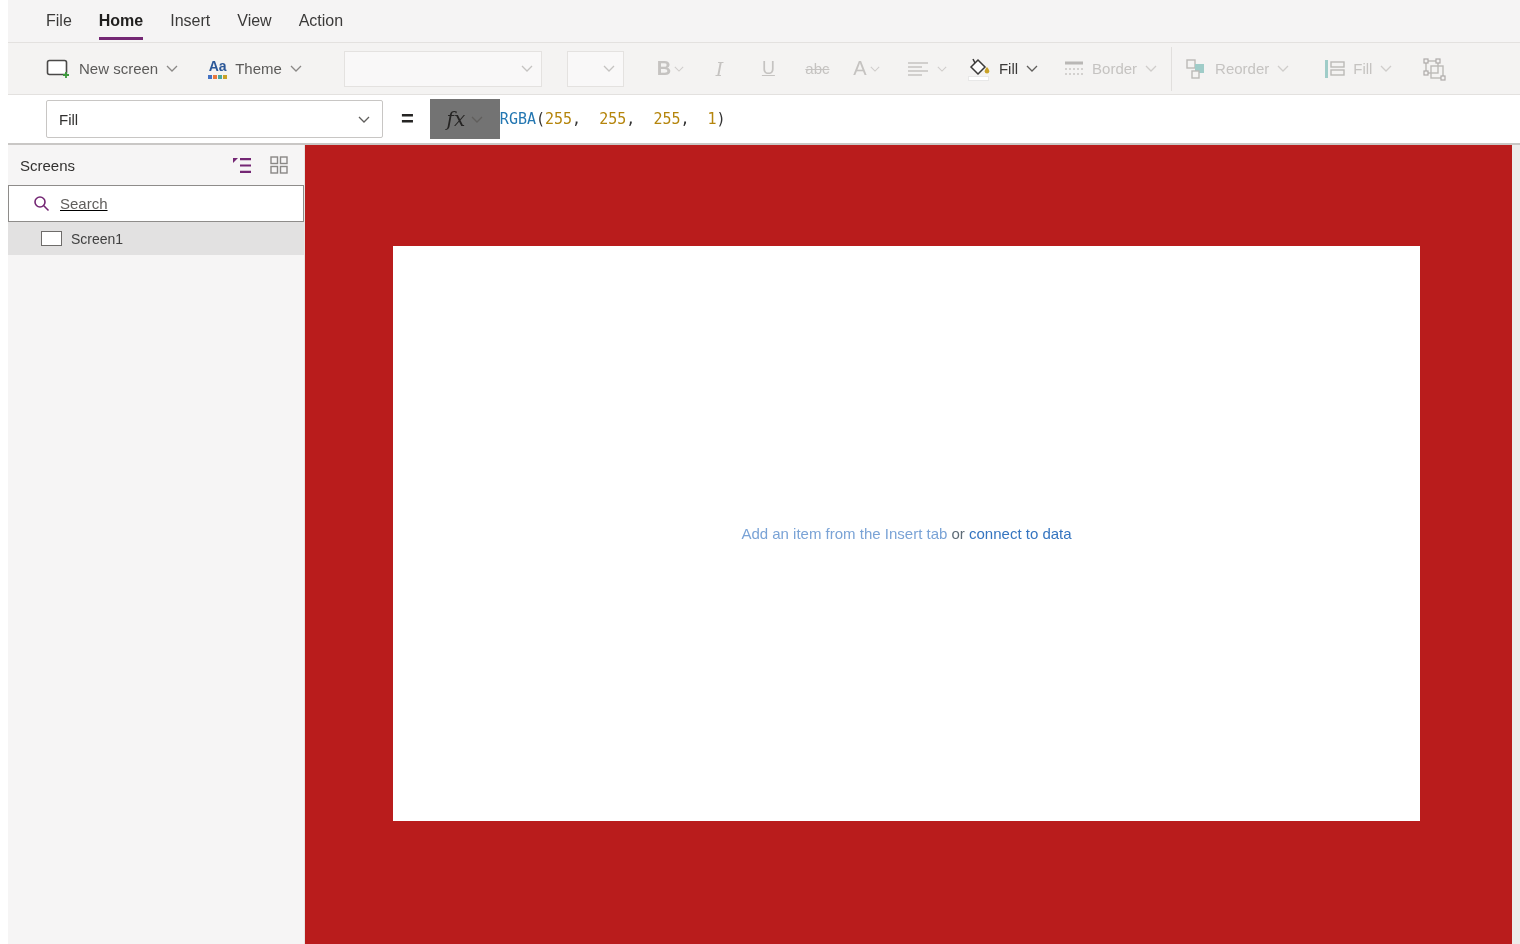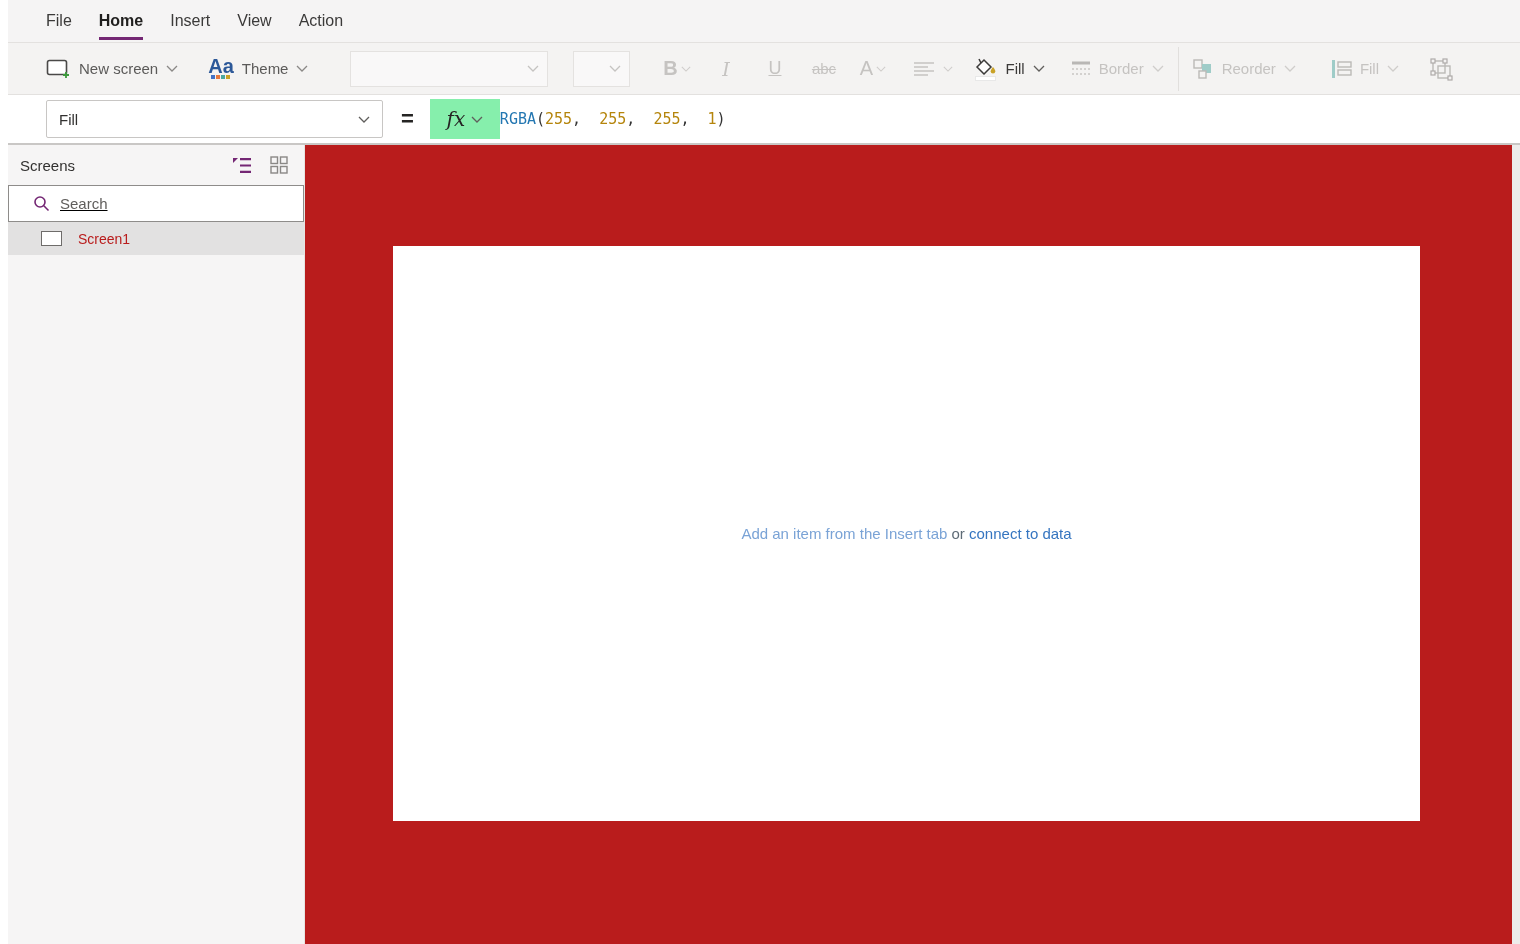--- a/index.html
+++ b/index.html
@@ -37,43 +37,43 @@
   .swatch .bar { width:21px; height:5px; background:#FFFFFF; border:1px solid #E8E8E8; }
 
   
   .formula-bar { height:50px; background:#FFFFFF; border-bottom:2px solid #C9C7C5;
     display:flex; align-items:center; padding-left:38px; flex:0 0 auto; }
   .prop-dd { width:337px; height:38px; border:1px solid #C8C6C4; border-radius:2px;
     display:flex; align-items:center; padding:0 12px; font-size:15px; color:#323130;
     background:#fff; cursor:pointer; }
   .prop-dd .chev { margin-left:auto; color:#605E5C; }
   .equals { font-size:22px; font-weight:600; color:#252423; margin:0 16px 0 18px; }
-  .fx-btn { width:70px; height:40px; background:#86efac; display:flex; align-items:center;
+  .fx-btn { width:70px; height:40px; background:#737373; display:flex; align-items:center;
     justify-content:center; gap:6px; cursor:pointer; color:#8A8886; }
   .fx-glyph { font-family:"DejaVu Serif",serif; font-style:italic; font-size:20px; color:#252423; }
   .formula-input { flex:1; height:40px; display:flex; align-items:center; padding-left:0;
     font-family:"DejaVu Sans Mono","Liberation Mono",monospace; font-size:15px;
     white-space:pre; cursor:text; }
 
   
   .content { flex:1; display:flex; min-height:0; }
 
   .sidebar { width:297px; background:#F6F5F5; border-right:1px solid #E6E4E2;
     display:flex; flex-direction:column; flex:0 0 auto; }
   .sidebar-header { height:40px; display:flex; align-items:center; padding:0 14px 0 12px; }
   .sidebar-title { font-size:15px; color:#323130; }
   .sidebar-header .hicons { margin-left:auto; display:flex; gap:15px; align-items:center; }
   .hicon { width:22px; height:22px; display:flex; align-items:center; justify-content:center; cursor:pointer; }
   .search-box { height:37px; background:#fff; border:1px solid #8E8C8A; display:flex;
     align-items:center; padding:0 24px; gap:10px;text-decoration:underline; }
   .search-box input { border:none; outline:none; flex:1; font-size:15px; color:#323130;
     font-family:inherit; background:transparent; }
   .search-box input::placeholder { color:#605E5C; }
-  .screen-row { height:33px; display:flex; align-items:center; padding-left:33px; gap:16px;
-    font-size:14px; color:#b91c1c; cursor:pointer; }
+  .screen-row { height:33px; display:flex; align-items:center; padding-left:33px; gap:9px;
+    font-size:14px; color:#404040; cursor:pointer; }
   .screen-row.selected { background:#E2E1E1; }
   .screen-thumb { width:21px; height:15px; background:#fff; border:1px solid #6E6C6A; }
 
   .canvas-area { flex:1; position:relative; background:#b91c1c; min-width:0; }
   .screen-canvas { position:absolute; left:88px; top:101px; width:1027px; height:575px;
     background:#FFFFFF; display:flex; align-items:center; justify-content:center; }
   .empty-hint { font-size:15px; }
   .hint-link-light { color:var(--link-light,#7AA3D6); cursor:pointer; text-decoration:none; }
   .hint-or { color:#5E6B76; }
   .hint-link { color:var(--link,#3575C0); cursor:pointer; text-decoration:none; }
@@ -106,21 +106,21 @@
         </svg>
       </span>
       <span>New screen</span>
       <svg class="chev" width="12" height="7" viewBox="0 0 12 7">
         <path d="M1 1l5 5 5-5" fill="none" stroke="currentColor" stroke-width="1.3"></path>
         </svg>
     </div>
 
     <div class="tb-btn" style="margin-right:42px">
       <span style="display:flex;flex-direction:column;align-items:center;">
-        <span style="font-size:20px;font-weight:bold;color:#2C5898;line-height:14px;">Aa</span>
+        <span style="font-size:14px;font-weight:bold;color:#2C5898;line-height:14px;">Aa</span>
         <span style="display:flex;gap:1px;margin-top:2px;">
           <i style="width:4px;height:4px;background:#4472C4;"></i>
           <i style="width:4px;height:4px;background:#E8793E;"></i>
           <i style="width:4px;height:4px;background:#4BA79F;"></i>
           <i style="width:4px;height:4px;background:#C9A227;"></i>
         </span>
       </span>
       <span>Theme</span>
       <svg class="chev" width="12" height="7" viewBox="0 0 12 7">
         <path d="M1 1l5 5 5-5" fill="none" stroke="currentColor" stroke-width="1.3"></path>

